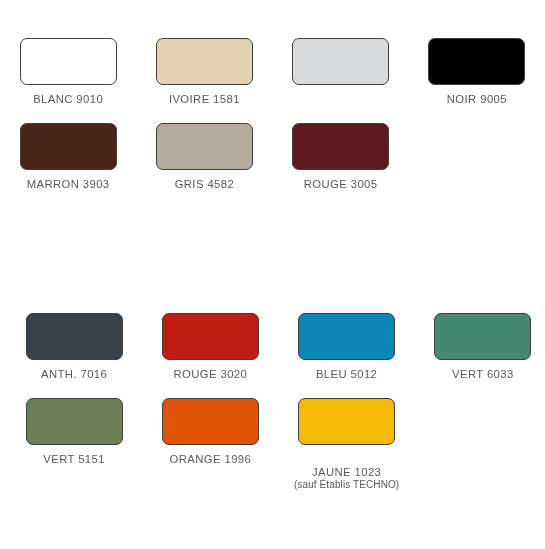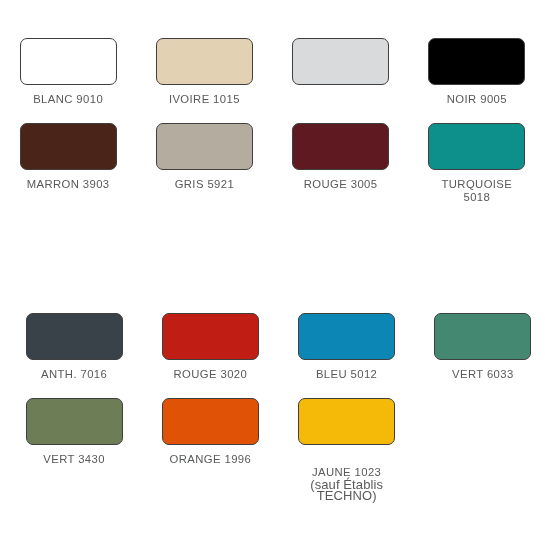--- a/index.html
+++ b/index.html
@@ -60,72 +60,67 @@
     font-size: 11.3px;
     letter-spacing: 0.4px;
     line-height: 13px;
     font-weight: 400;
     white-space: pre-line;
     max-width: 128px;
   }
 
   .caption-note {
     display: block;
-    font-size: 13px;
+    font-size: 10px;
     letter-spacing: 0.1px;
     line-height: 11px;
     color: #58595b;
   }
 </style>
 </head>
 <body>
 
 <div class="palette">
 
   <div class="swatch-group group-top">
 
     <div class="swatch-cell row-a">
       <div class="chip" style="background-color: rgb(255, 255, 255);"></div>
       <div class="caption">BLANC 9010</div>
     </div>
 
     <div class="swatch-cell row-a">
       <div class="chip" style="background-color: rgb(227, 209, 180);"></div>
-      <div class="caption">IVOIRE 1015</div>
+      <div class="caption">IVOIRE 1581</div>
     </div>
 
     <div class="swatch-cell row-a">
       <div class="chip" style="background-color: rgb(217, 218, 219);"></div>
     </div>
 
     <div class="swatch-cell row-a">
       <div class="chip" style="background-color: rgb(0, 0, 0);"></div>
       <div class="caption">NOIR 9005</div>
     </div>
 
     <div class="swatch-cell">
       <div class="chip" style="background-color: rgb(74, 36, 24);"></div>
       <div class="caption">MARRON 3903</div>
     </div>
 
     <div class="swatch-cell">
       <div class="chip" style="background-color: rgb(180, 172, 158);"></div>
-      <div class="caption">GRIS 5921</div>
+      <div class="caption">GRIS 4582</div>
     </div>
 
     <div class="swatch-cell">
       <div class="chip" style="background-color: rgb(94, 25, 33);"></div>
       <div class="caption">ROUGE 3005</div>
     </div>
 
-    <div class="swatch-cell">
-      <div class="chip" style="background-color: rgb(13, 144, 140);"></div>
-      <div class="caption">TURQUOISE
-5018</div>
-    </div>
 
   </div>
 
   <div class="swatch-group group-bottom">
 
     <div class="swatch-cell row-a">
       <div class="chip" style="background-color: rgb(57, 66, 73);"></div>
       <div class="caption">ANTH. 7016</div>
     </div>
 
@@ -140,21 +135,21 @@
     </div>
 
     <div class="swatch-cell row-a">
       <div class="chip" style="background-color: rgb(69, 136, 114);"></div>
       <div class="caption">VERT 6033</div>
     </div>
 
 
     <div class="swatch-cell">
       <div class="chip" style="background-color: rgb(109, 125, 85);"></div>
-      <div class="caption">VERT 3430</div>
+      <div class="caption">VERT 5151</div>
     </div>
 
     <div class="swatch-cell">
       <div class="chip" style="background-color: rgb(224, 82, 6);"></div>
       <div class="caption">ORANGE 1996</div>
     </div>
 
     <div class="swatch-cell">
       <div class="chip" style="background-color: rgb(245, 186, 8);"></div>
       <div class="caption">

